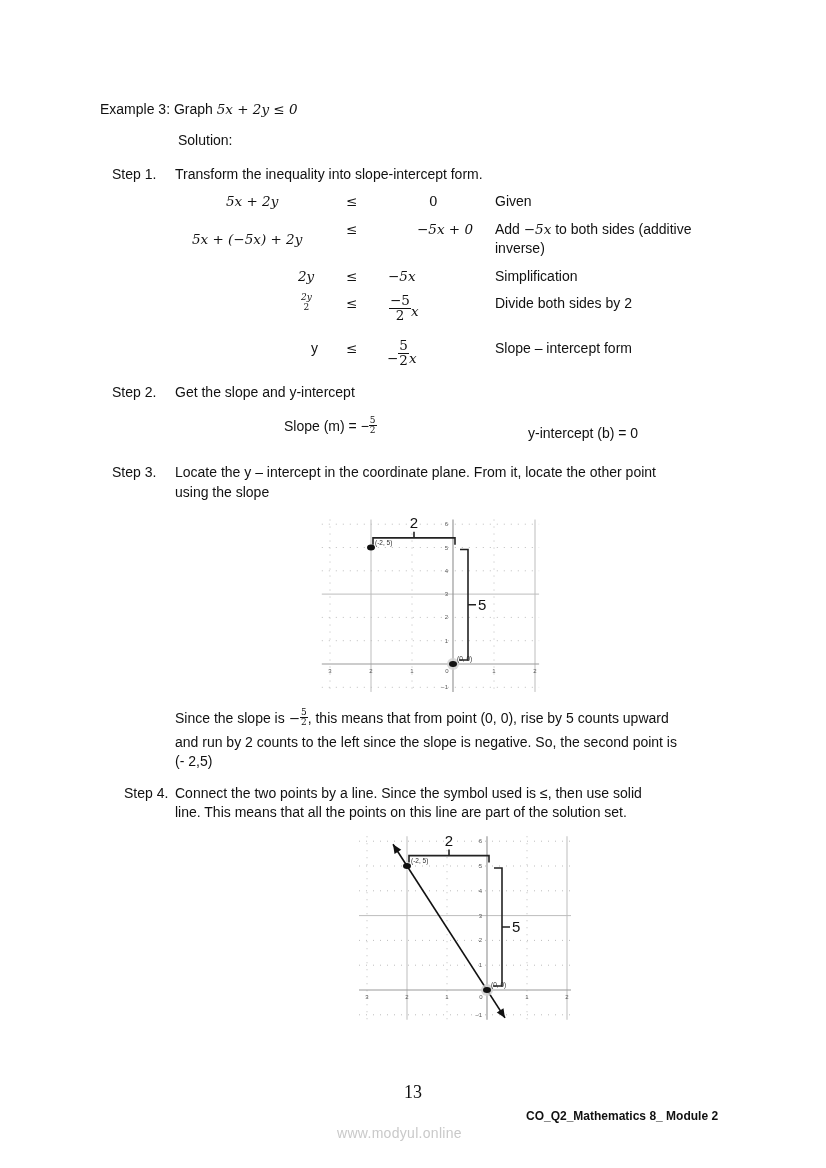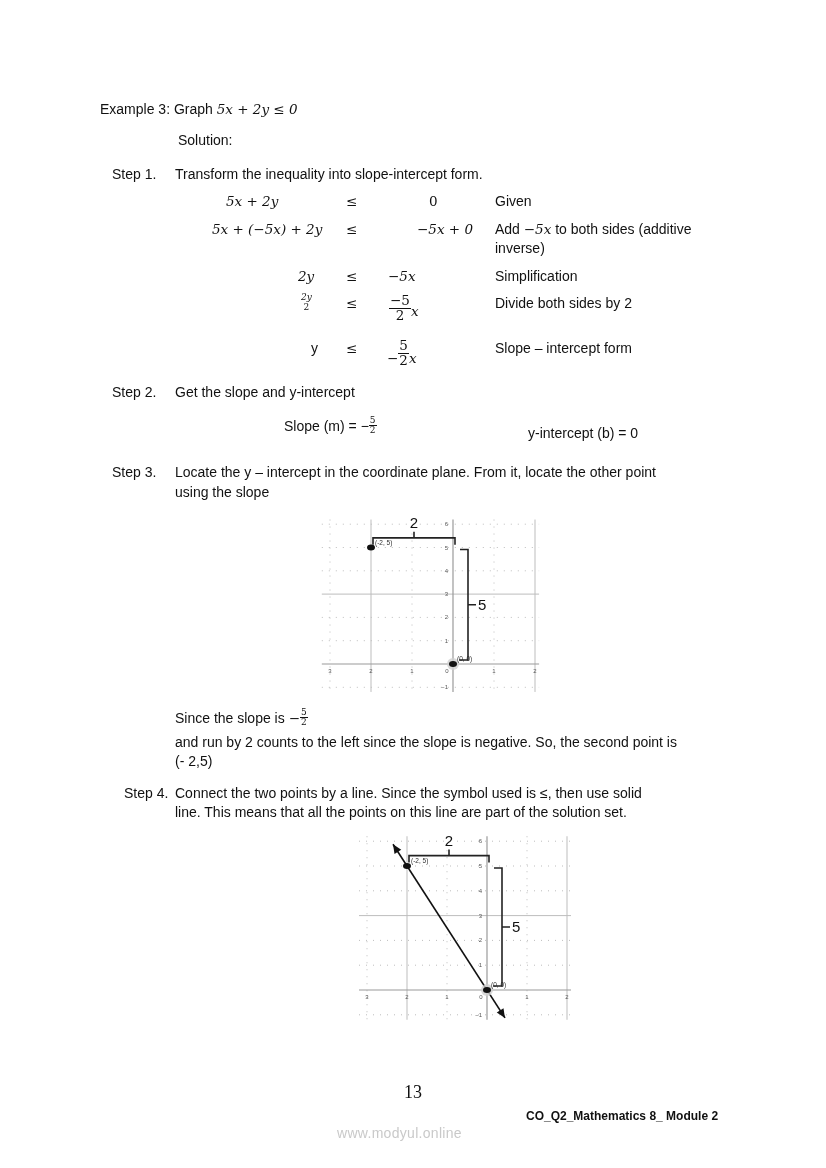--- a/index.html
+++ b/index.html
@@ -30,21 +30,21 @@
 <div class="abs" style="left:112px; top:166px;">Step 1.</div>
 <div class="abs" style="left:175px; top:166px;">Transform the inequality into slope-intercept form.</div>
 
 <div>
 
   <div class="abs math mi" style="left:226px; top:193px;">5x + 2y</div>
   <div class="abs math" style="left:346px; top:193px;">≤</div>
   <div class="abs math" style="left:429px; top:193px;">0</div>
   <div class="abs" style="left:495px; top:193px;">Given</div>
 
-  <div class="abs math mi" style="left:192px; top:221px;margin-left:20px;">5x + (−5x) + 2y</div>
+  <div class="abs math mi" style="left:192px; top:231px;">5x + (−5x) + 2y</div>
   <div class="abs math" style="left:346px; top:221px;">≤</div>
   <div class="abs math mi" style="left:375px; top:221px;margin-left:42px;">−5x + 0</div>
   <div class="abs" style="left:495px; top:221px;">
     <span>Add</span>
     <span class="math mi">−5x</span>
     <span>to both sides (additive</span>
   </div>
   <div class="abs" style="left:495px; top:240px;">inverse)</div>
 
   <div class="abs math mi" style="left:298px; top:268px;">2y</div>
@@ -116,21 +116,21 @@
     <ellipse cx="153" cy="164" rx="4" ry="3" fill="#111"></ellipse>
     <text x="157" y="161" font-size="6.5" fill="#333">(0, 0)</text>
     <path d="M73,44.849999999999994 L73,37.849999999999994 L155,37.849999999999994 L155,44.849999999999994 M114,37.849999999999994 L114,31.849999999999994" fill="none" stroke="#222" stroke-width="1.6"></path>
     <text x="114" y="27.849999999999994" font-size="15" fill="#111" text-anchor="middle">2</text>
     <path d="M160,49.5 L168,49.5 L168,160 L159,160 M168,104.75 L176,104.75" fill="none" stroke="#222" stroke-width="1.6"></path>
     <text x="178" y="109.75" font-size="15" fill="#111">5</text>
   </svg>
 
 <div class="abs" style="left:175px; top:708px;">
   <span style="vertical-align:middle">Since the slope is</span>
-  <span class="math" style="vertical-align:middle">−</span><span class="frac small math"><span class="num">5</span><span class="den">2</span></span>
+  <span class="math" style="vertical-align:middle">−</span><span class="frac small math"><span class="num">5</span><span class="den">2</span></span><span style="vertical-align:middle">, this means that from point (0, 0), rise by 5 counts upward</span>
 </div>
 <div class="abs" style="left:175px; top:734px;">and run by 2 counts to the left since the slope is negative. So, the second point is</div>
 <div class="abs" style="left:175px; top:753px;">(- 2,5)</div>
 
 <div class="abs" style="left:124px; top:785px;">Step 4.</div>
 <div class="abs" style="left:175px; top:785px;">Connect the two points by a line. Since the symbol used is ≤, then use solid</div>
 <div class="abs" style="left:175px; top:804px;">line. This means that all the points on this line are part of the solution set.</div>
 
 <svg class="abs" id="graph2" style="left:335px; top:820px;" width="245" height="205">
     <g>

